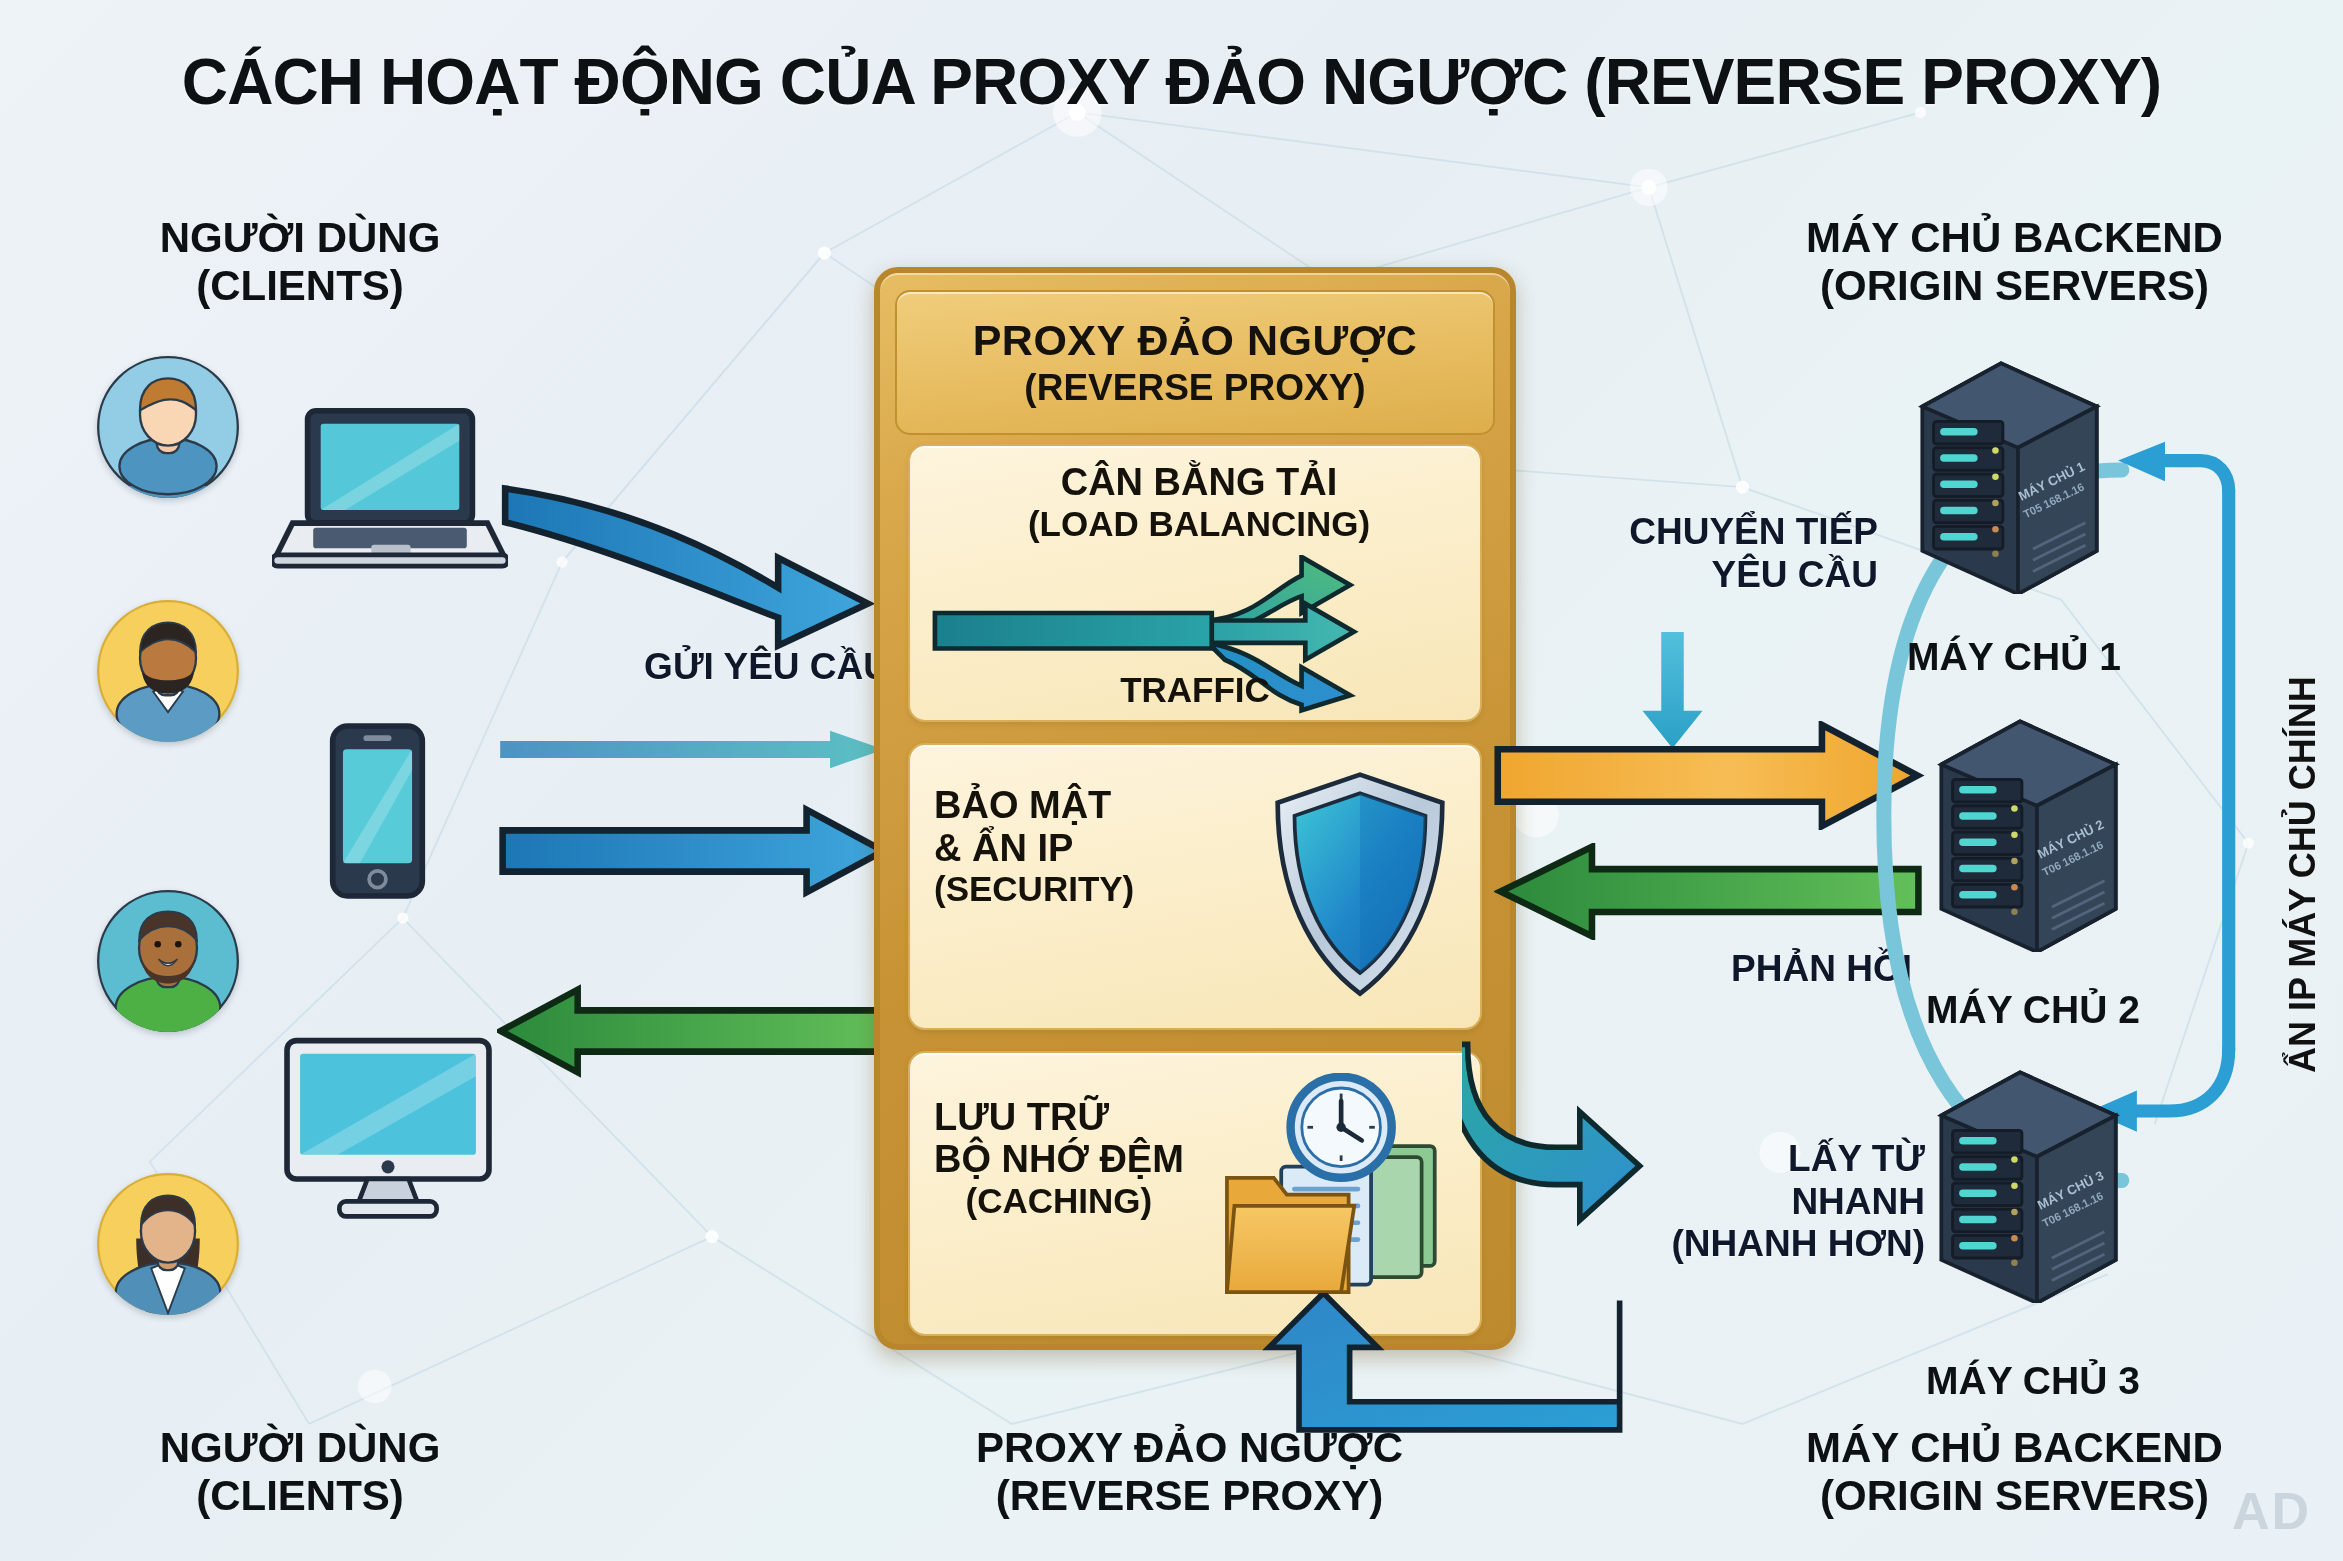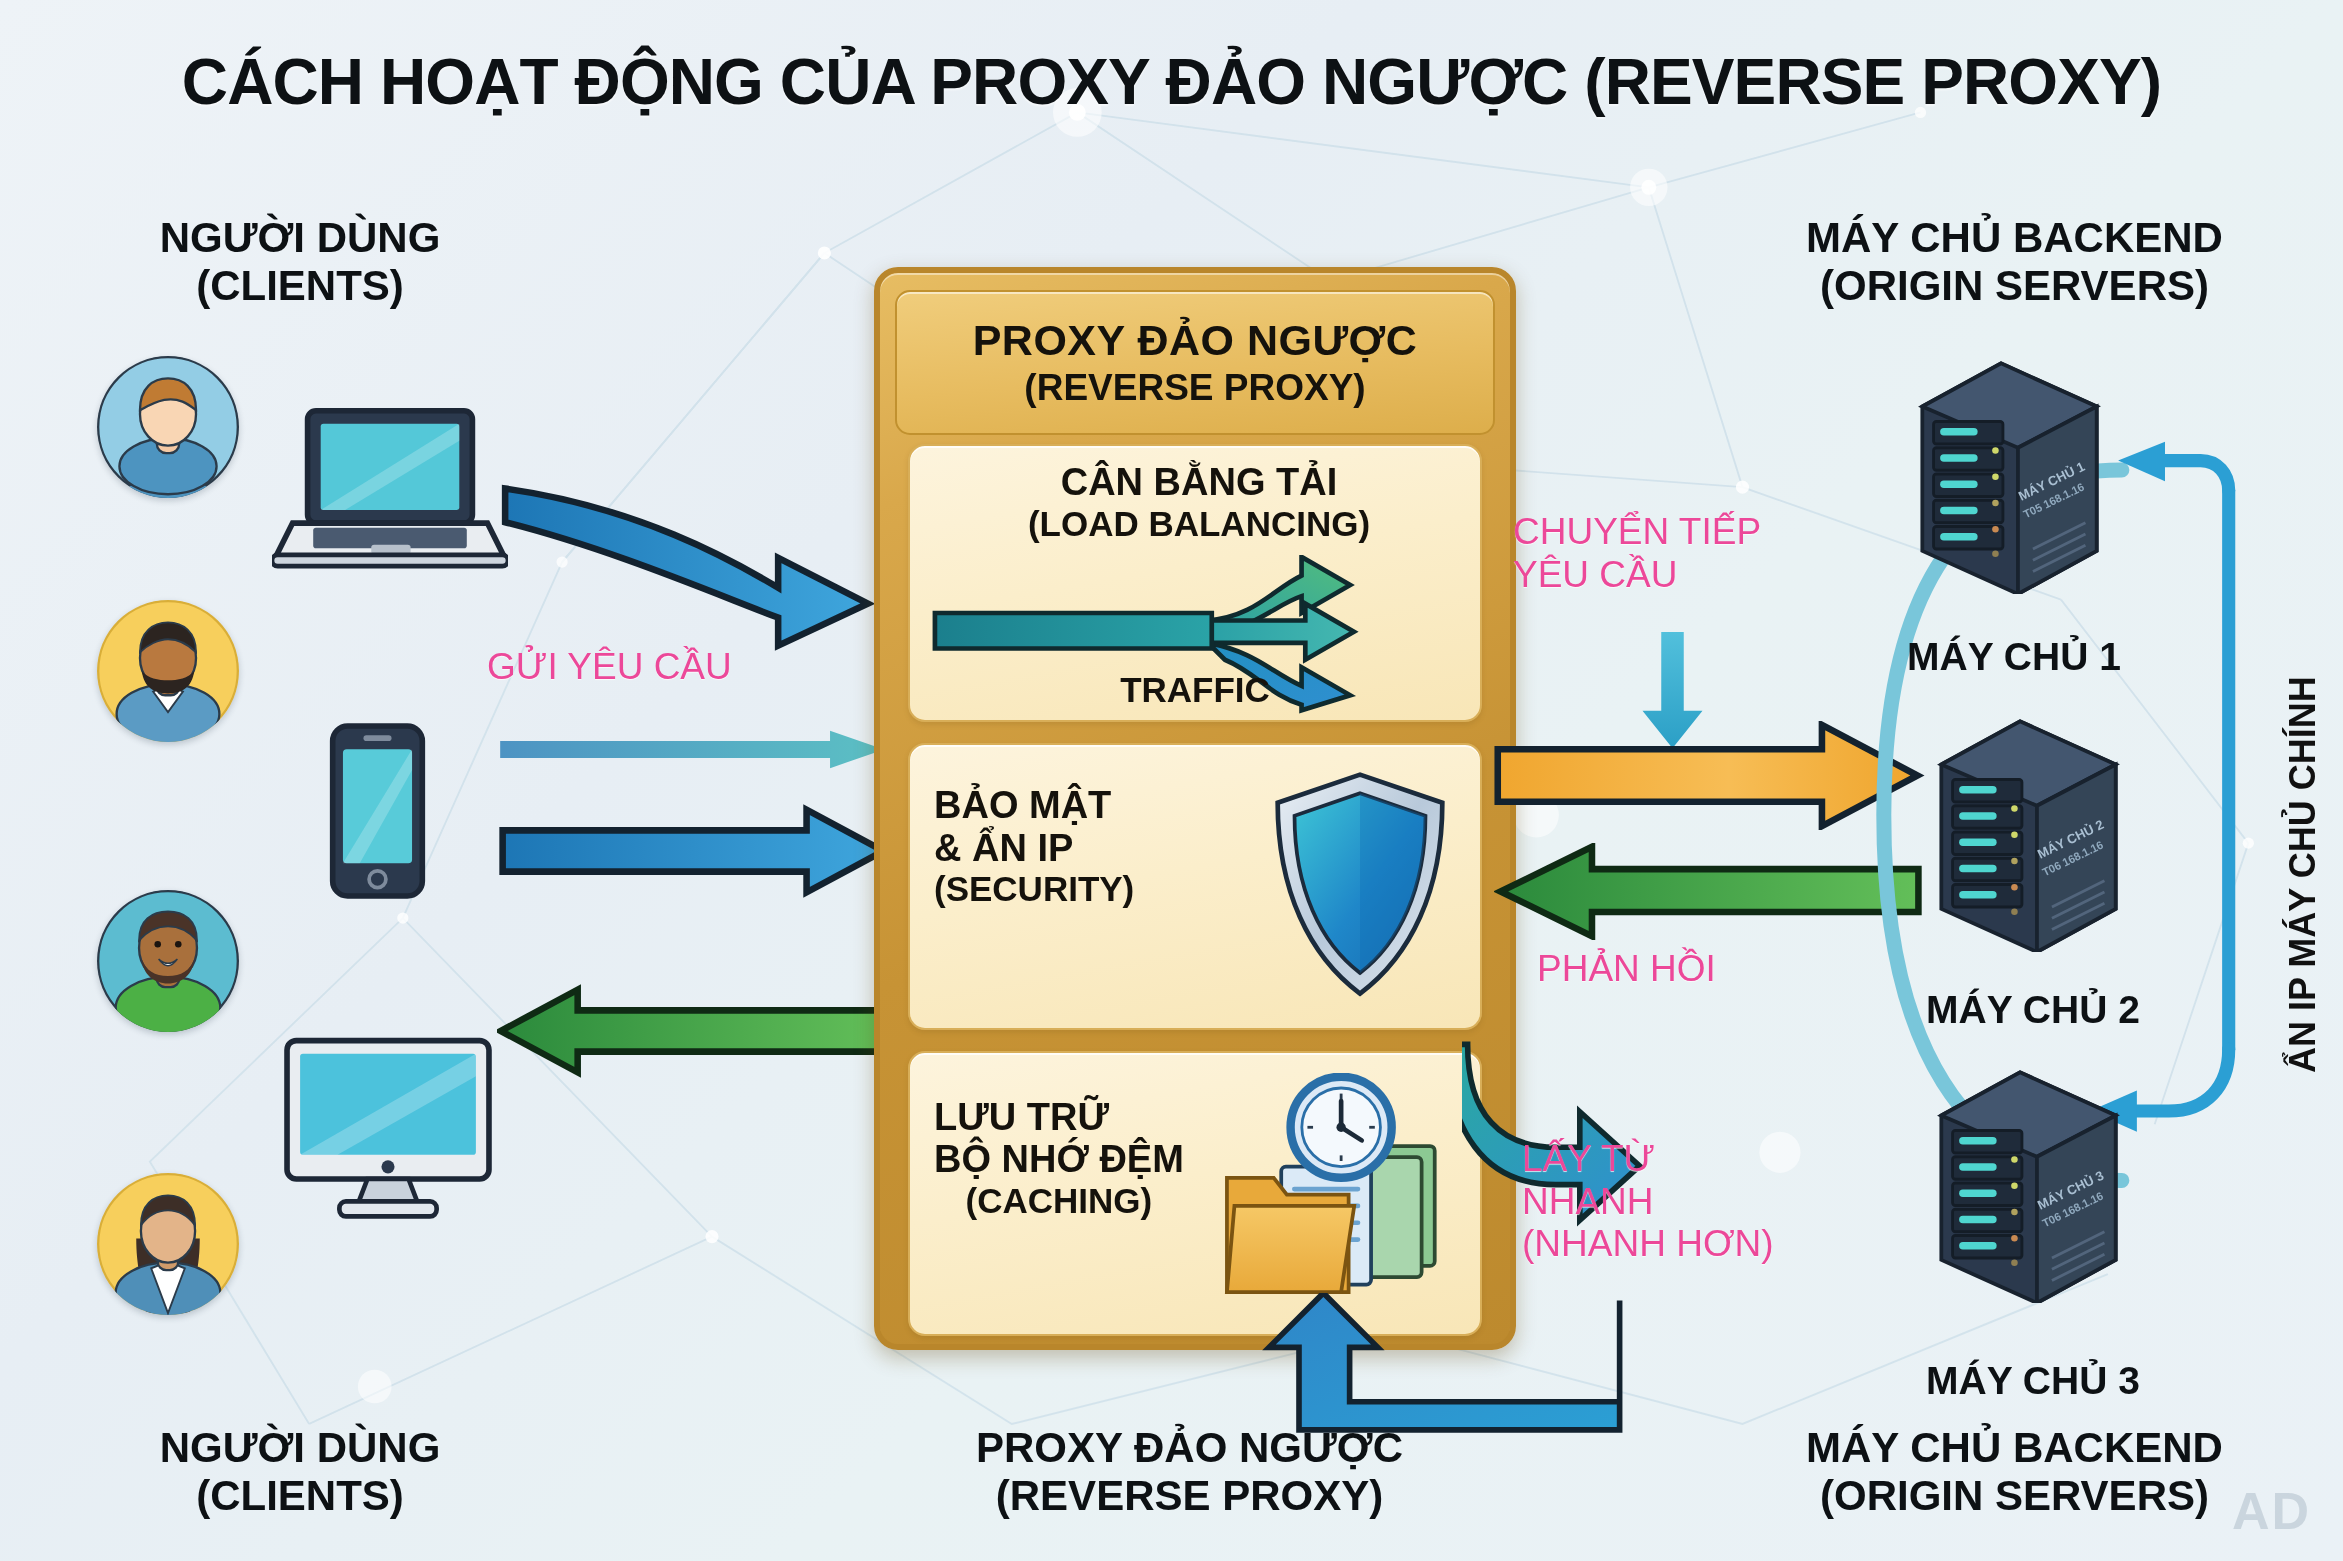--- a/index.html
+++ b/index.html
@@ -24,21 +24,21 @@
 
   
   .colhead{font-size:42px;font-weight:bold;color:#0d1114;text-align:center;line-height:1.14;}
   .colhead .sub{font-weight:bold;}
 
   
   .avatar{width:142px;height:142px;border-radius:50%;position:absolute;overflow:hidden;
           box-shadow:0 2.8px 6.6px rgba(30,50,70,.22);}
 
   
-  .flowlabel{font-size:37px;font-weight:normal;color:#ec4899;text-align:left;line-height:1.15;
+  .flowlabel{font-size:37px;font-weight:bold;color:#0f172a;text-align:right;line-height:1.15;
              text-shadow:0 0.9px 0.9px rgba(255,255,255,.75);}
 
   
   .proxybox{
     left:874px;top:267px;width:630px;height:1071px;
     border-radius:24px;
     background:linear-gradient(160deg,#e7bd63 0%,#d9a84b 18%,#c79335 55%,#bd8a2e 100%);
     border:6.6px solid #b9862b;
     box-shadow:0 7.5px 20.6px rgba(100,70,10,.30), inset 0 1.9px 0 rgba(255,255,255,.45);
   }

